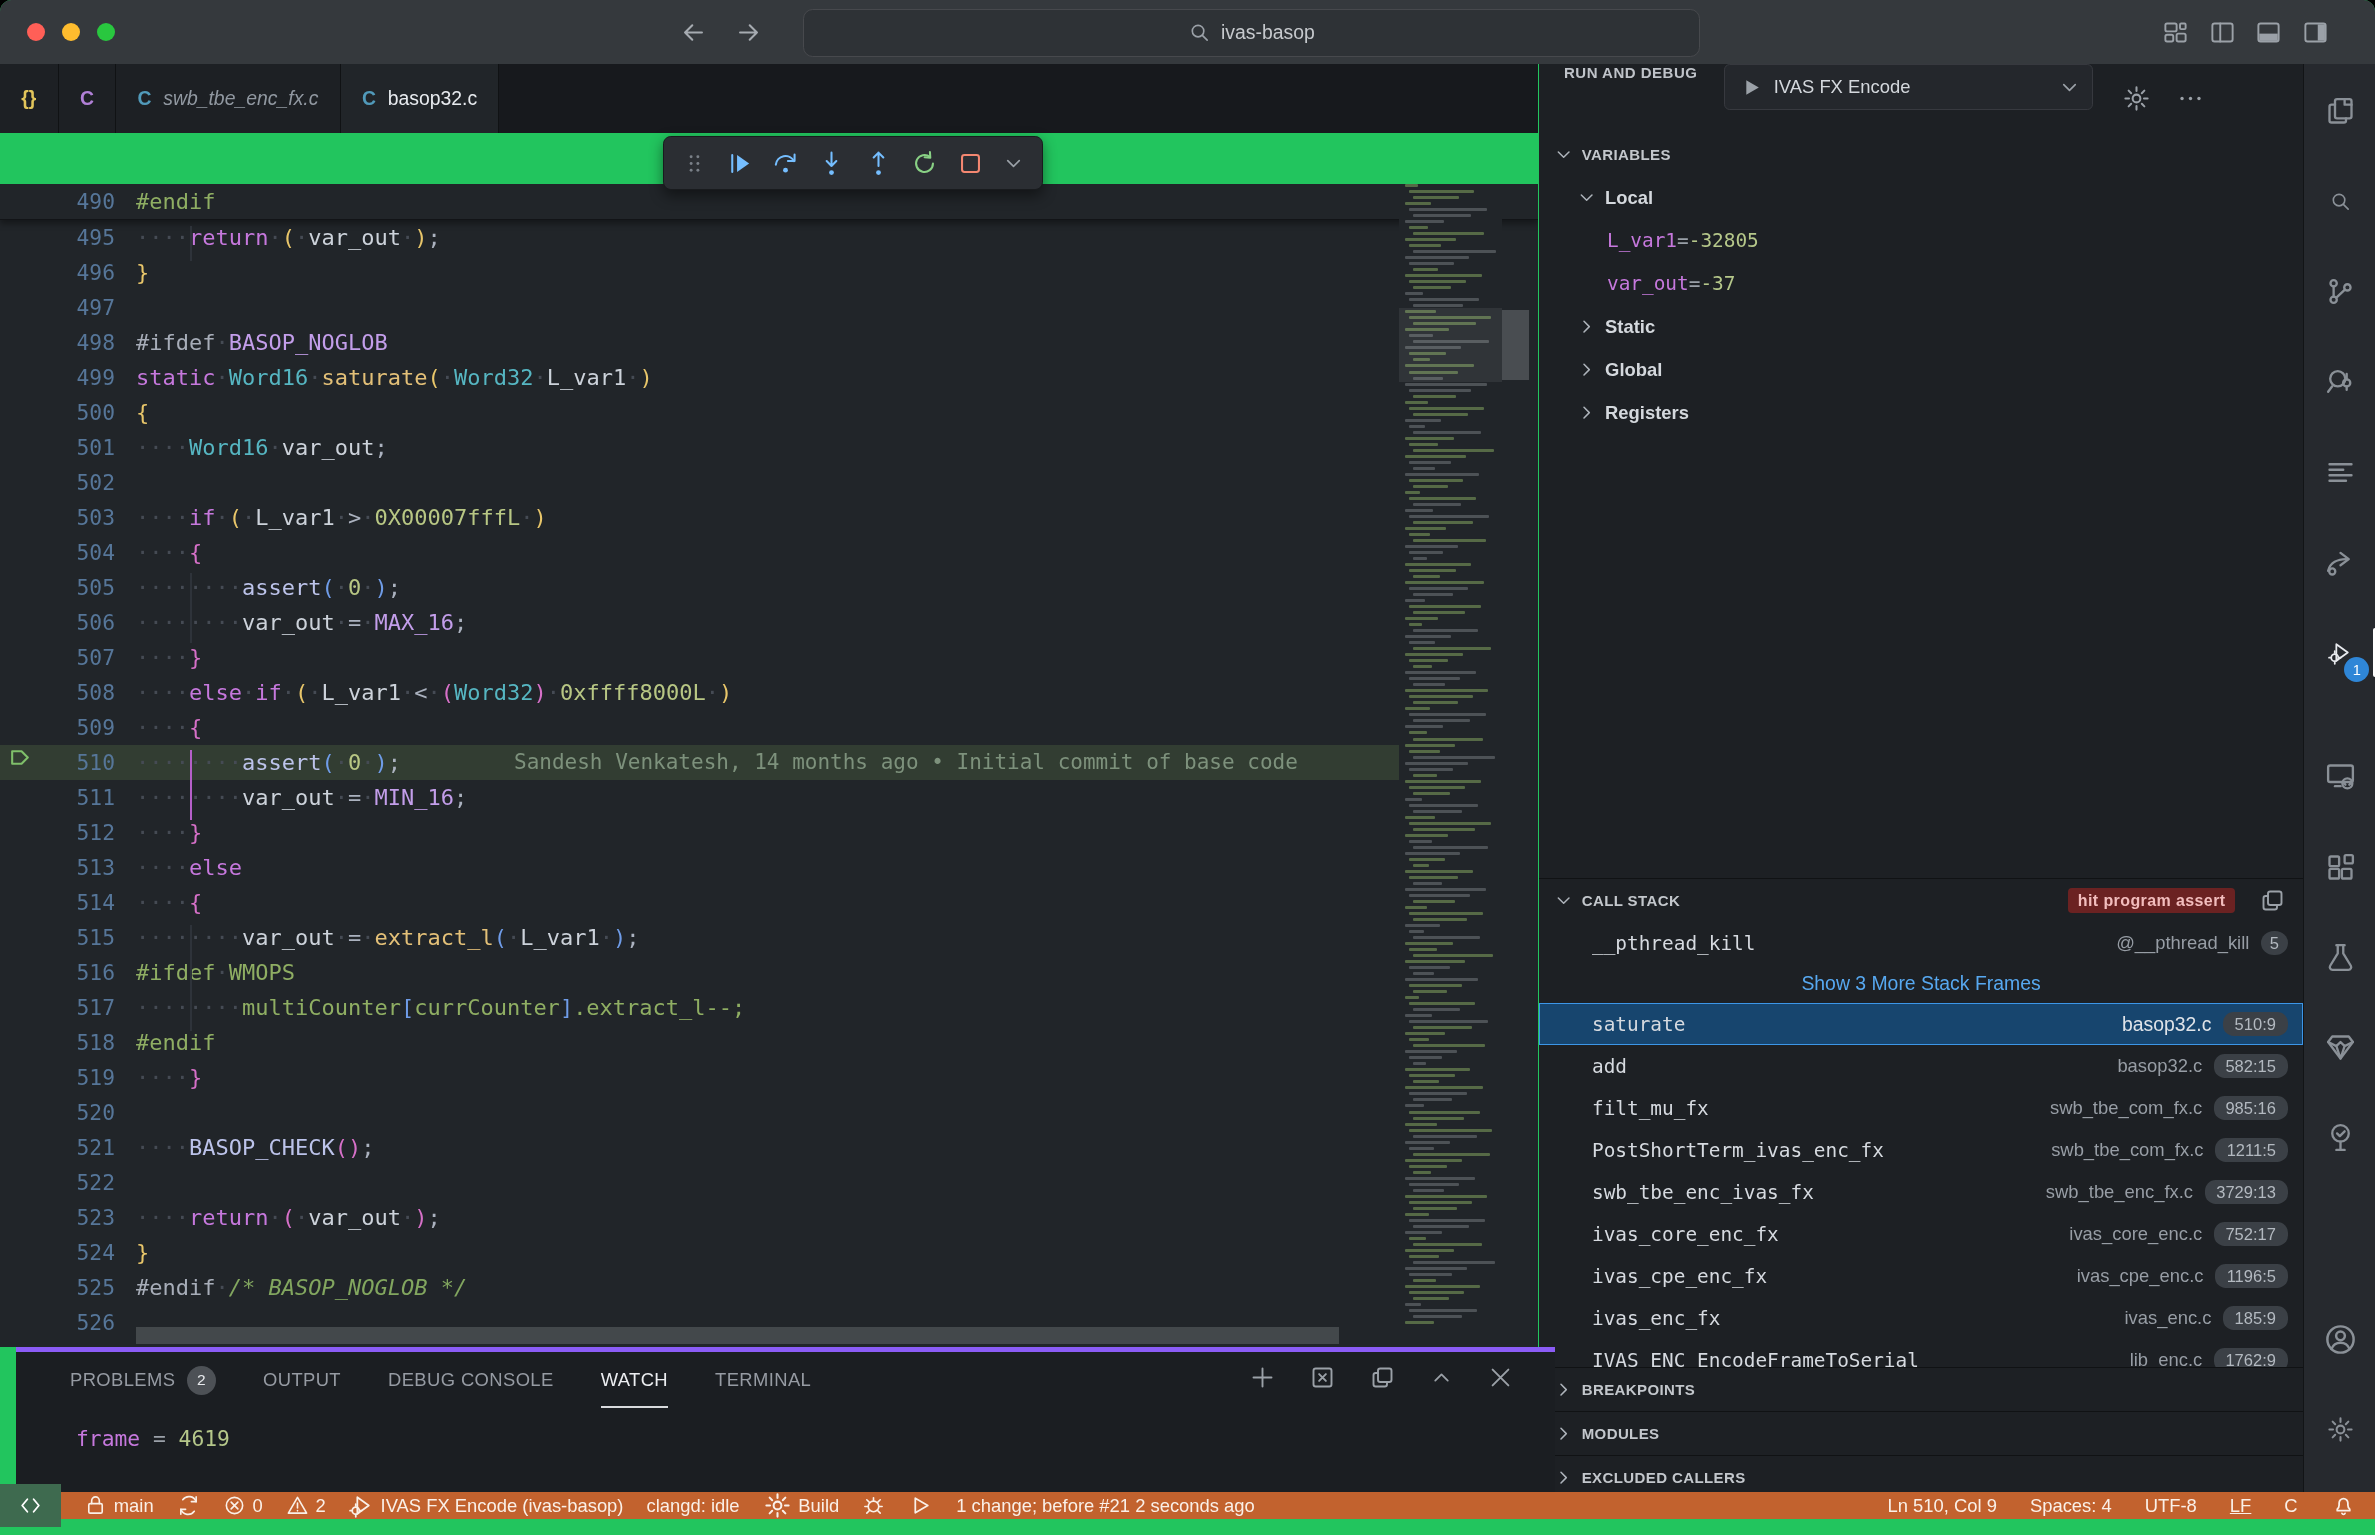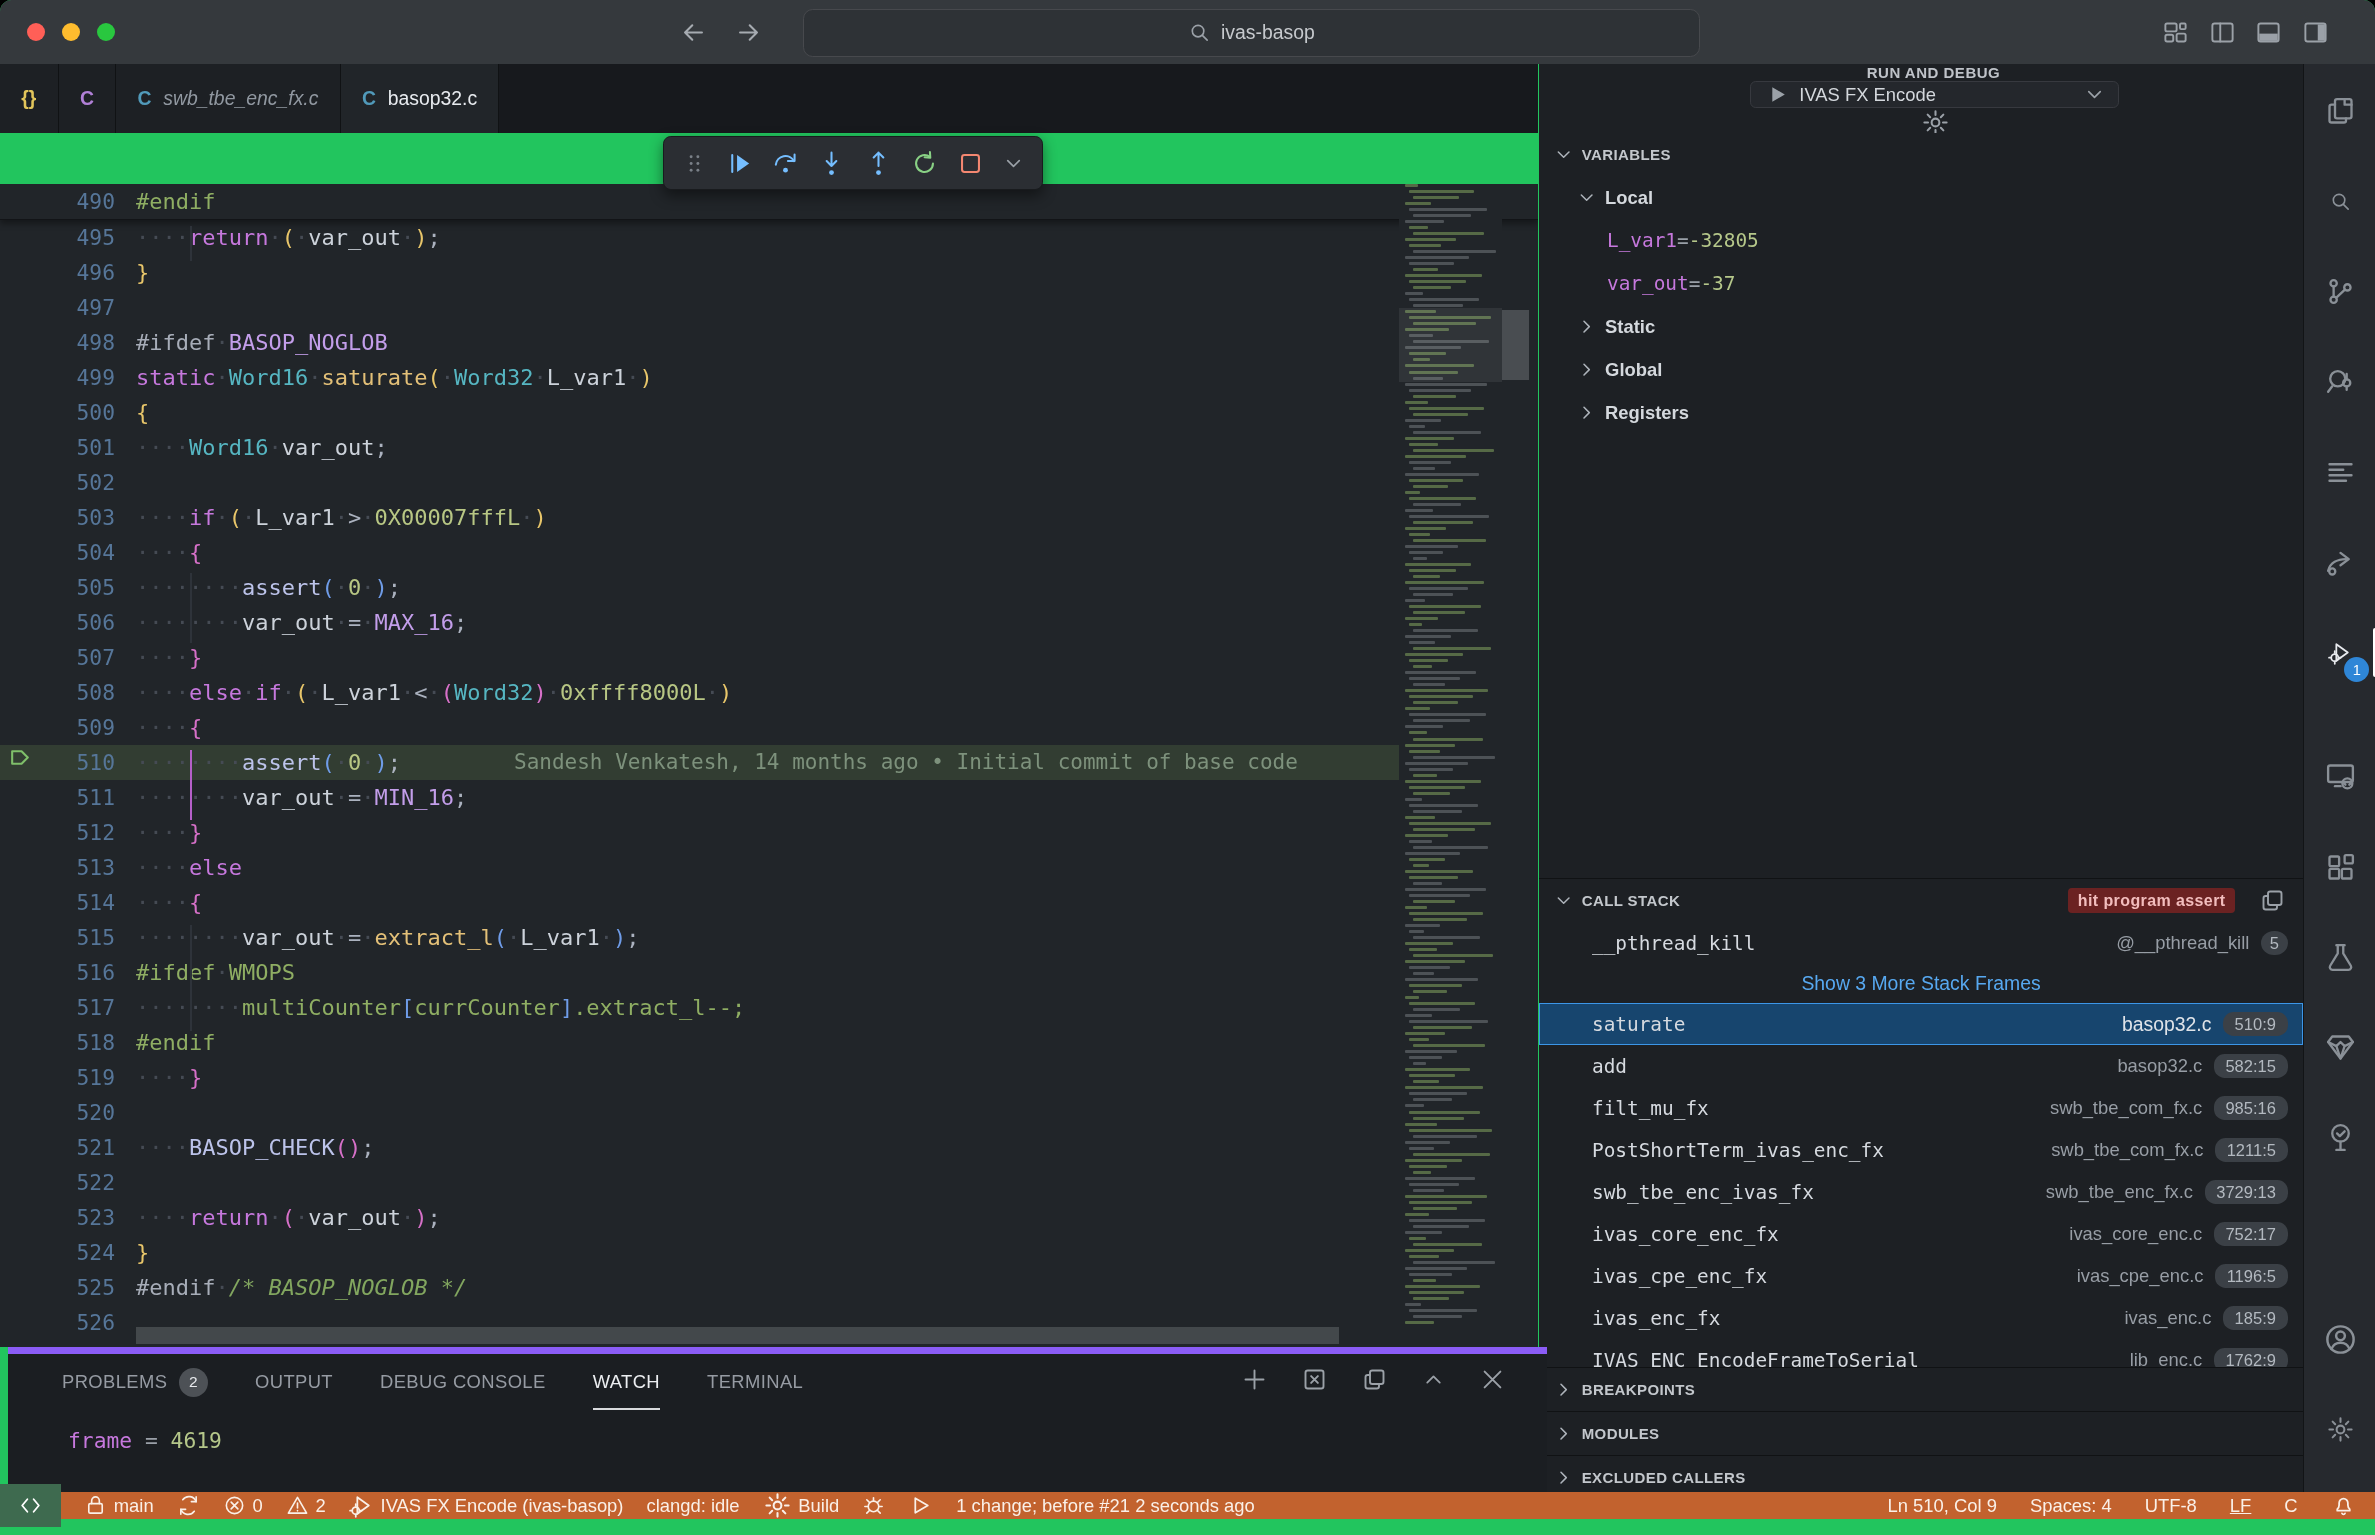--- a/index.html
+++ b/index.html
@@ -23,21 +23,21 @@
   
   #tabbar{left:0;top:64px;width:1538px;height:69px;background:#17191d;display:flex;}
   .tab{height:69px;display:flex;align-items:center;padding:0 21.3px;gap:11.6px;
        background:#1d2024;border-right:1px solid #101214;font-size:19.4px;color:#9198a1;}
   .tab.active{background:#212529;color:#e8ebef;}
   .tab .fileicon{font-weight:bold;font-size:19.4px;}
   .tab.italic span.lbl{font-style:italic;}
   #editor-actions{position:absolute;right:53px;top:64px;height:69px;display:flex;align-items:center;gap:25px;color:#9ba1a8;}
 
   
-  #sideheader{left:1539px;top:64px;width:764px;height:69px;background:#1d2024;display:flex;align-items:center;flex-direction:column;}
+  #sideheader{left:1539px;top:64px;width:764px;height:69px;background:#1d2024;display:flex;}
   #sideheader .title{font-size:15px;font-weight:bold;letter-spacing:0.5px;color:#bfc3c9;margin-left:25px;}
   #cfgdrop{margin-left:27px;width:367px;height:44px;background:#24272c;border:1px solid #37393f;
      border-radius:5.8px;display:flex;align-items:center;font-size:18.4px;color:#d4d8dd;}
 
   
   #breadcrumb{left:0;top:133px;width:1538px;height:51px;background:#212529;display:flex;align-items:center;
       font-size:19.4px;color:#9da3ab;gap:9.7px;padding-left:47px;box-sizing:border-box;}
   #breadcrumb .sep{color:#7d838b;font-size:17.5px;}
 
   
@@ -102,21 +102,21 @@
 
   
   #activitybar{left:2303px;top:64px;width:73px;height:1428px;background:#26292e;border-left:1px solid #121416;}
   .act{position:absolute;left:0;width:73px;height:68px;display:flex;align-items:center;justify-content:center;color:#8a9097;}
   .act.on{color:#e8eaee;}
   .act .badge{position:absolute;right:7.8px;bottom:3.9px;background:#2f86d7;color:#fff;font-size:14.6px;
       width:25px;height:25px;border-radius:50%;display:flex;align-items:center;justify-content:center;}
   .act .bar{position:absolute;right:0;top:9.7px;width:3.9px;height:49px;background:#fff;border-radius:2.9px;}
 
   
-  #panel{left:8px;top:1347px;width:1539px;height:146px;background:#1b1e22;border-top:7px solid #8b5cf6;}
+  #panel{left:16px;top:1347px;width:1539px;height:146px;background:#1b1e22;border-top:5px solid #8b5cf6;}
   #paneltabs{display:flex;align-items:center;height:56px;padding-left:54px;gap:47px;font-size:18.4px;
       letter-spacing:0.4px;color:#969ba3;}
   .ptab{height:56px;display:flex;align-items:center;gap:11.6px;}
   .ptab.active{color:#eceef1;box-shadow:inset 0 -1.9px 0 #d8dadd;}
   .pbadge{background:#4d5156;color:#e8eaed;width:29px;height:29px;border-radius:50%;
       display:flex;align-items:center;justify-content:center;font-size:15.5px;}
   #panel-actions{position:absolute;right:41px;top:11.6px;display:flex;gap:33px;color:#a7adb4;}
   #watchline{margin:17.5px 0 0 60px;font-family:"DejaVu Sans Mono",monospace;font-size:21.3px;}
 
   

